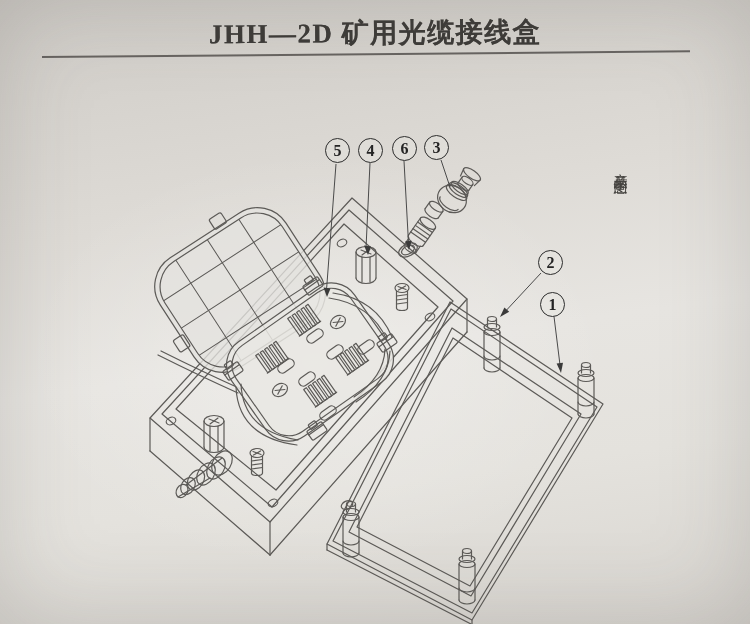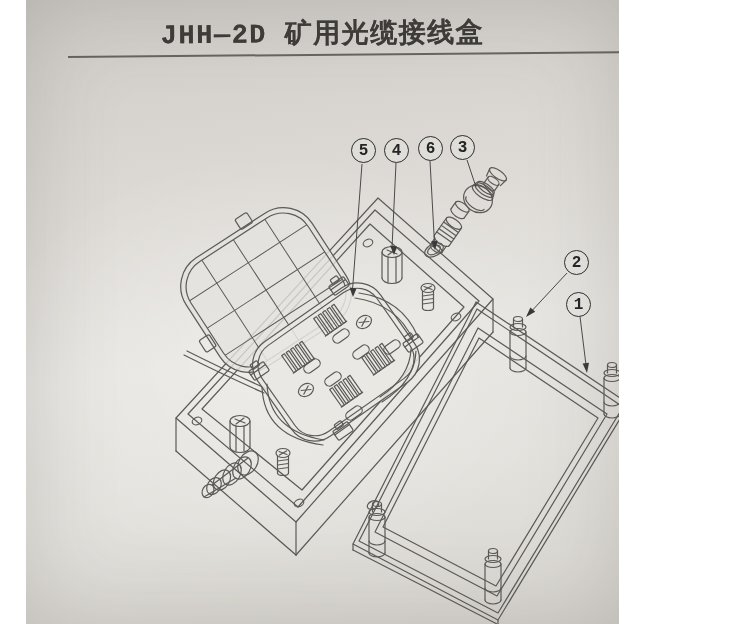--- a/index.html
+++ b/index.html
@@ -1,20 +1,19 @@
 <!DOCTYPE html>
 <html><head>
 <meta charset="utf-8">
 <style>
   html,body{margin:0;padding:0;}
   .photo{
-    position:relative;width:593px;height:624px;overflow:hidden;
+    position:relative;width:750px;height:624px;overflow:hidden;
     background:linear-gradient(172deg,#cfccc7 0%,#d6d3ce 16%,#dedbd6 34%,#e7e5e1 55%,#e4e2dd 74%,#d8d5d0 100%);
-    font-family:Liberation Mono, monospace;
-    margin-left:26px;
+    font-family:Liberation Serif, serif;
   }
   .photo::after{
     content:"";position:absolute;inset:0;pointer-events:none;
     box-shadow:inset 0 0 90px rgba(92,87,80,.22);
   }
   .light-patch{
     position:absolute;inset:0;pointer-events:none;
     background:radial-gradient(ellipse 420px 300px at 42% 58%,rgba(255,255,255,.30),rgba(255,255,255,0) 70%);
   }
   .title{

